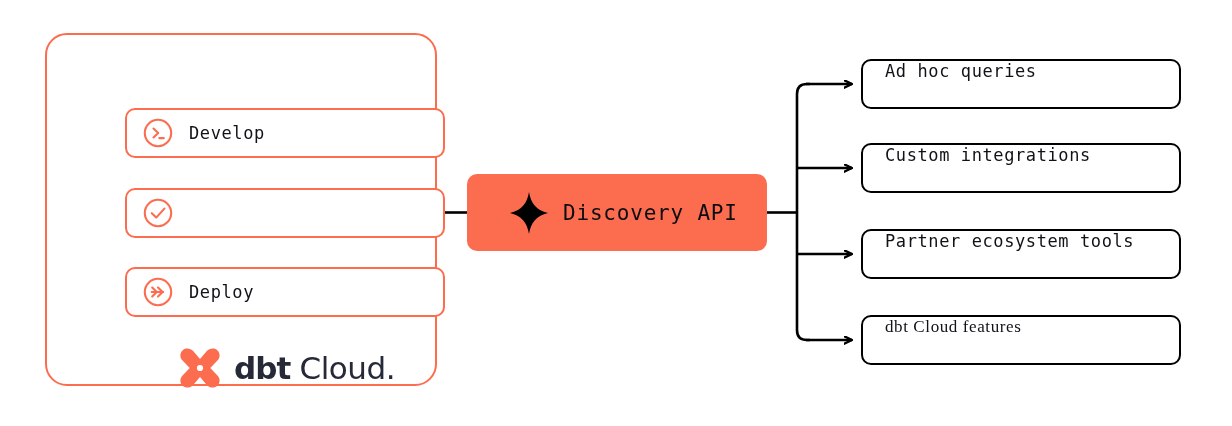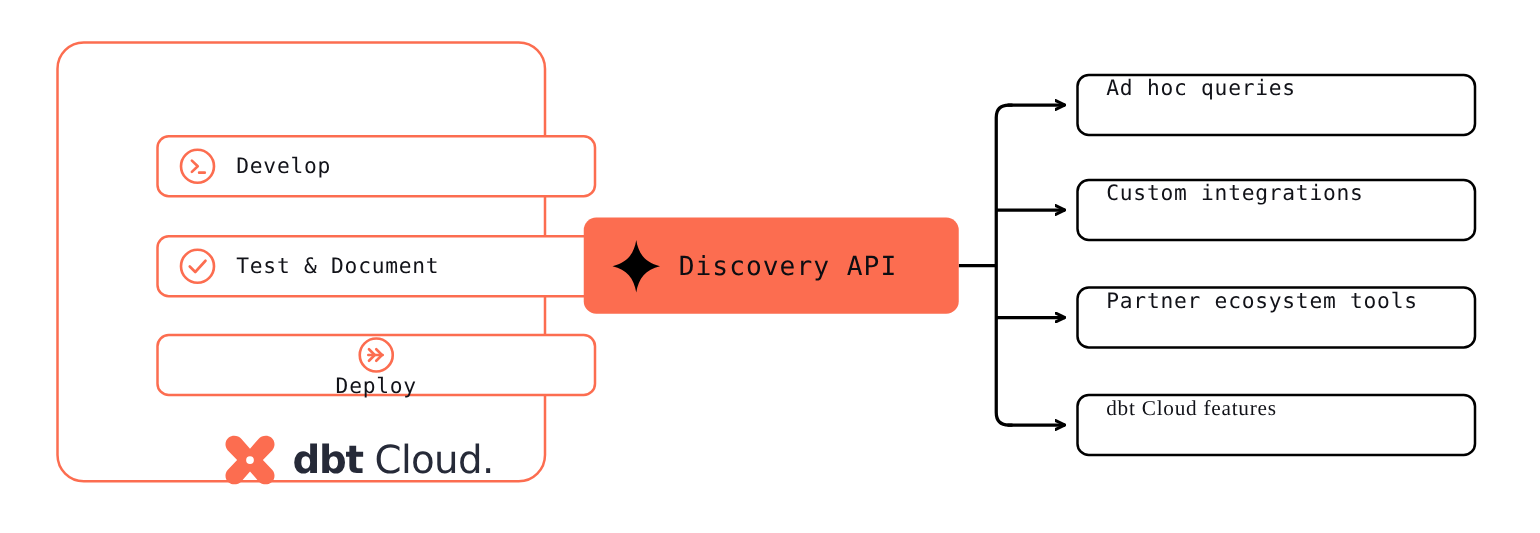--- a/index.html
+++ b/index.html
@@ -30,32 +30,32 @@
     width: 392px;
     height: 353px;
     border: 2.5px solid #FC6D50;
     border-radius: 22px;
     box-sizing: border-box;
     background: #ffffff;
   }
   .stage {
     position: absolute;
     left: 78px;
-    width: 352px;
+    width: 320px;
     height: 50px;
     border: 2.5px solid #FC6D50;
     border-radius: 10px;
     box-sizing: border-box;
     background: #ffffff;
     display: flex;
     align-items: center;
   }
   .stage-1 { top: 73px; }
   .stage-2 { top: 153px; }
-  .stage-3 { top: 232px; flex-direction: column; }
+  .stage-3 { top: 232px; }
 
   .stage-icon {
     width: 30px;
     height: 30px;
     margin-left: 16px;
     margin-right: 16px;
     flex: 0 0 auto;
     display: block;
   }
   .stage-label {
@@ -93,20 +93,21 @@
     position: absolute;
     left: 467px;
     top: 174px;
     width: 300px;
     height: 77px;
     background: #FC6D50;
     border-radius: 10px;
     box-sizing: border-box;
     display: flex;
     align-items: center;
+    padding-left: 20px;
   }
   .spark { width: 40px; height: 44px; margin-left: 22px; margin-right: 14px; flex:0 0 auto; display:block;}
   .center-label {
     font-size: 21px;
     color: #0c0d12;
     letter-spacing: 0.8px;
     white-space: nowrap;
   }
 
   
@@ -179,21 +180,20 @@
       <span class="stage-label">Develop</span>
     </div>
 
     <div class="stage stage-2">
       <span class="stage-icon">
         <svg viewBox="0 0 30 30" width="30" height="30">
           <circle cx="15" cy="15" r="13.2" fill="none" stroke="#FC6D50" stroke-width="2.1"></circle>
           <path d="M8.8 15.2 L13.2 19.6 L21.4 10.6" fill="none" stroke="#FC6D50" stroke-width="2.1" stroke-linecap="round" stroke-linejoin="round"></path>
         </svg>
       </span>
-      <span class="stage-label">Test &amp; Document</span>
     </div>
 
     <div class="stage stage-3">
       <span class="stage-icon">
         <svg viewBox="0 0 30 30" width="30" height="30">
           <circle cx="15" cy="15" r="13.2" fill="none" stroke="#FC6D50" stroke-width="2.1"></circle>
           <path d="M9.2 10.4 L13.8 15 L9.2 19.6" fill="none" stroke="#FC6D50" stroke-width="2.1" stroke-linecap="round" stroke-linejoin="round"></path>
           <path d="M15.0 10.4 L19.6 15 L15.0 19.6" fill="none" stroke="#FC6D50" stroke-width="2.1" stroke-linecap="round" stroke-linejoin="round"></path>
           <line x1="8.6" y1="15" x2="20.2" y2="15" stroke="#FC6D50" stroke-width="2.0" stroke-linecap="round"></line>
         </svg>

